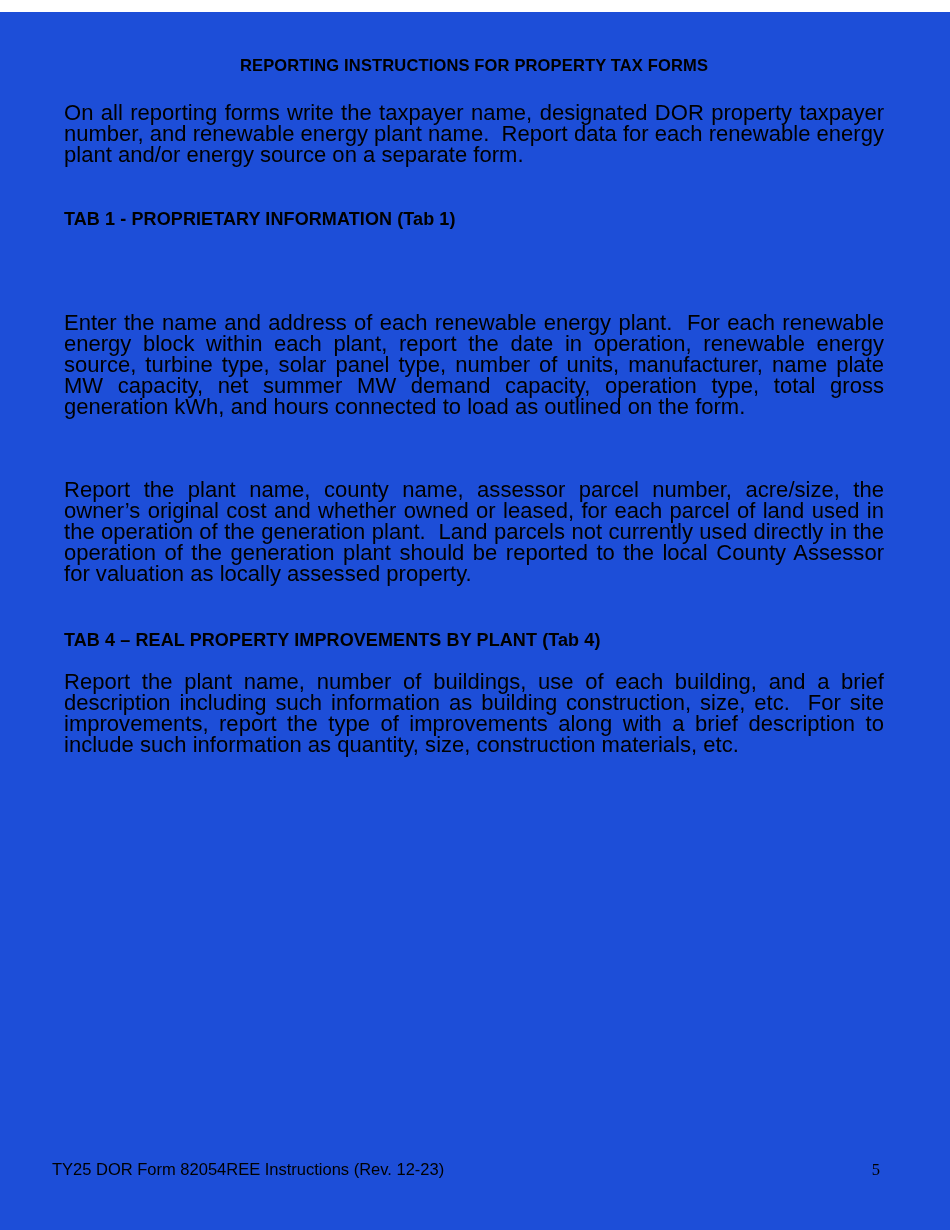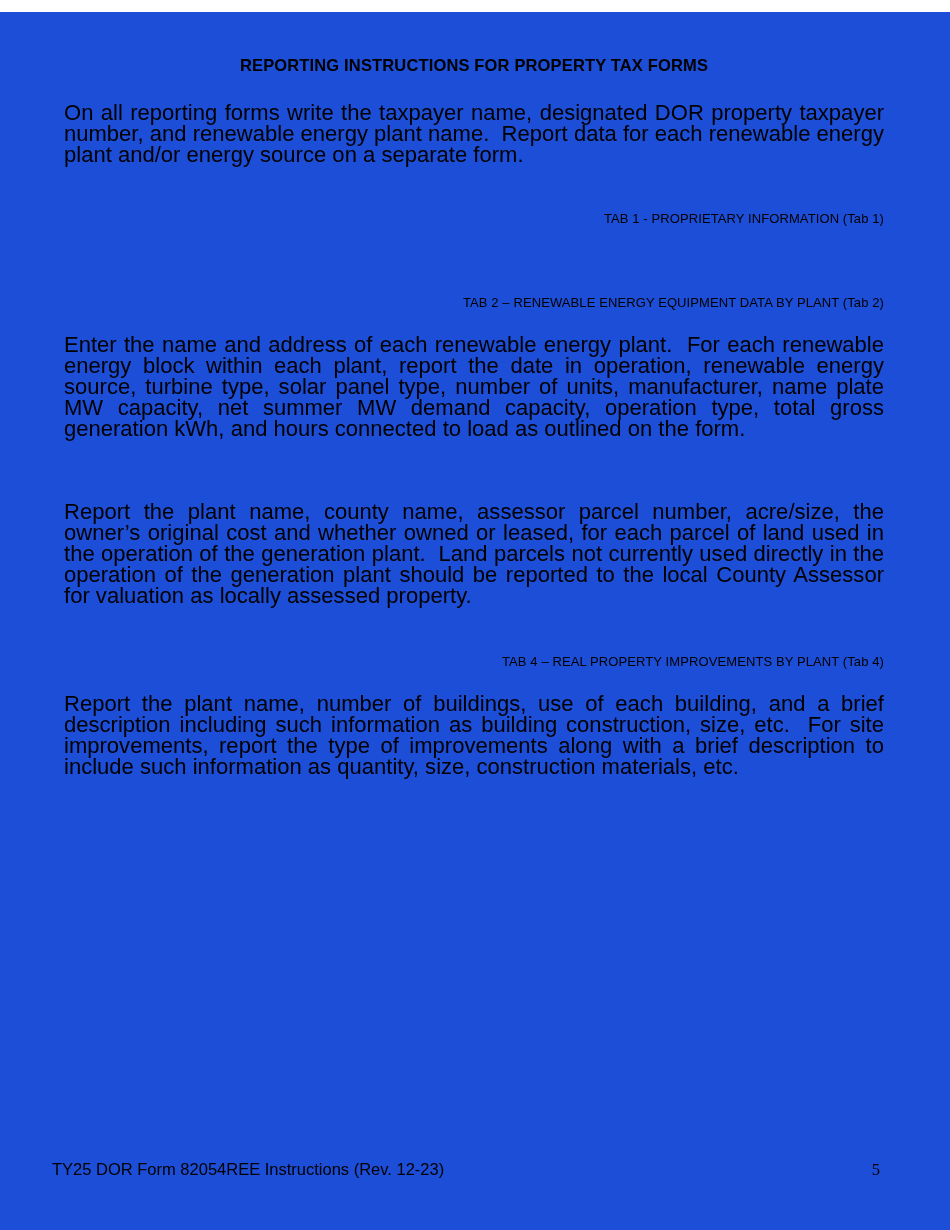--- a/index.html
+++ b/index.html
@@ -34,23 +34,23 @@
     font-weight: bold;
     text-align: center;
     letter-spacing: 0.15px;
     margin: 0;
     padding-top: 42px;
     line-height: 22px;
   }
 
   .section-heading {
     font-family: "Liberation Sans", sans-serif;
-    font-size: 13px;
-    font-weight: normal;
-    text-align: right;
+    font-size: 18px;
+    font-weight: bold;
+    text-align: left;
     letter-spacing: 0.1px;
     margin: 0;
     line-height: 22px;
   }
 
   .body-para {
     font-family: "Liberation Sans", sans-serif;
     font-size: 22px;
     font-weight: normal;
     text-align: justify;
@@ -109,21 +109,20 @@
 
     <div class="gap-to-tab1"></div>
 
     <h2 class="section-heading">TAB 1 - PROPRIETARY INFORMATION (Tab 1)</h2>
 
     <div class="gap-head-body"></div>
 
 
     <div class="gap-to-tab2"></div>
 
-    <h2 class="section-heading">TAB 2 – RENEWABLE ENERGY EQUIPMENT DATA BY PLANT (Tab 2)</h2>
 
     <div class="gap-head-body"></div>
 
     <p class="body-para">Enter the name and address of each renewable energy plant.  For each renewable energy block within each plant, report the date in operation, renewable energy source, turbine type, solar panel type, number of units, manufacturer, name plate MW capacity, net summer MW demand capacity, operation type, total gross generation kWh, and hours connected to load as outlined on the form.</p>
 
     <div class="gap-to-tab3"></div>
 
 
     <div class="gap-head-body"></div>
 

